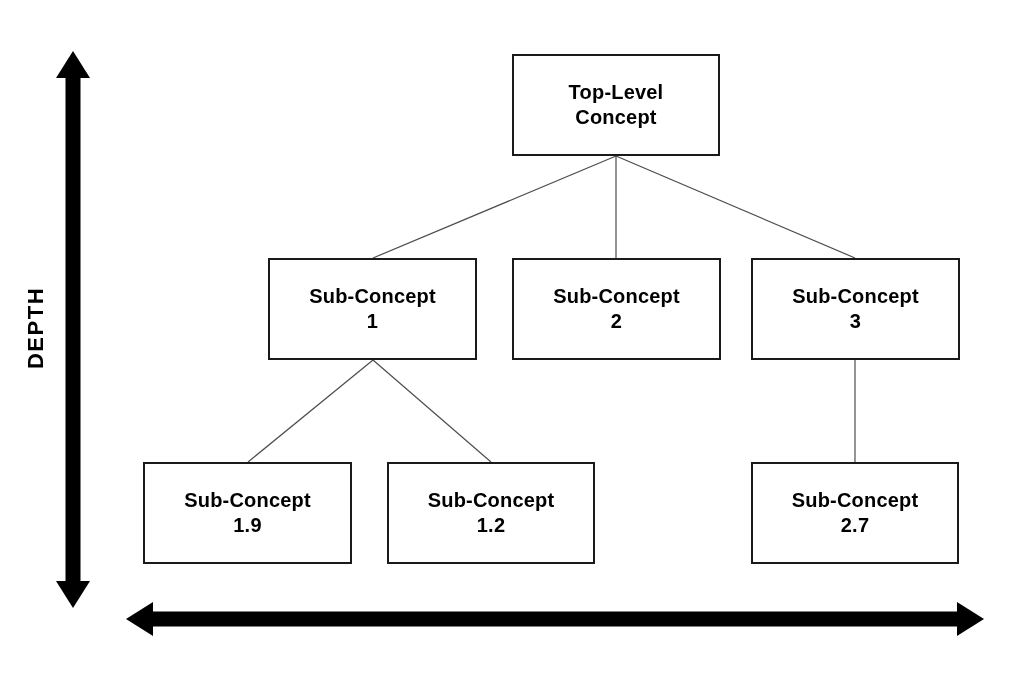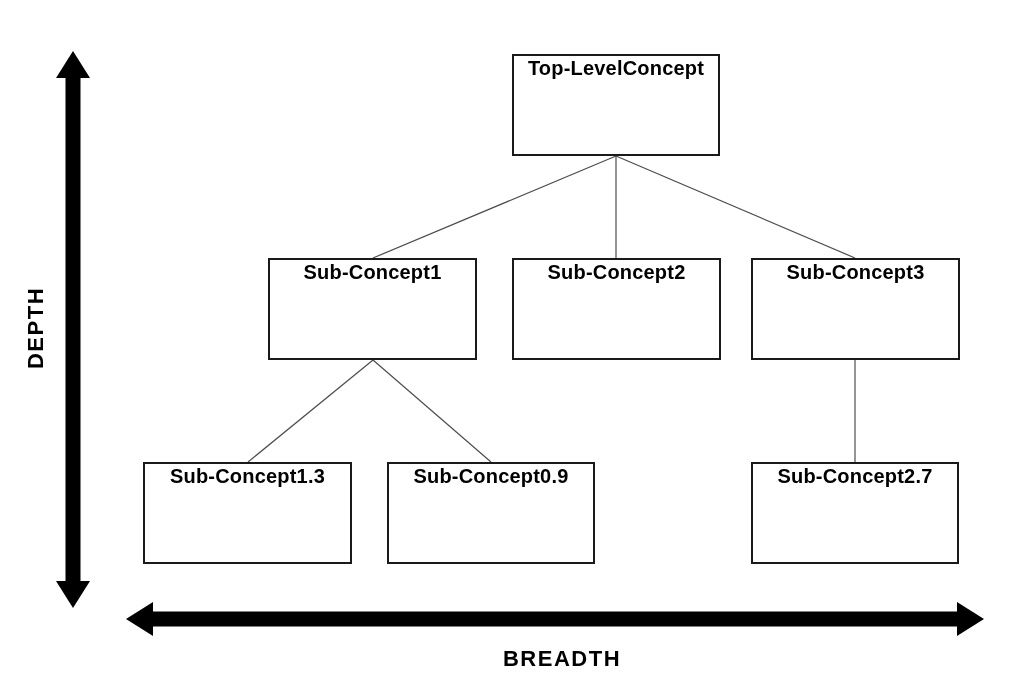--- a/index.html
+++ b/index.html
@@ -16,22 +16,22 @@
     background:var(--background);
     font-family:"Liberation Sans",sans-serif;
     overflow:hidden;
   }
   #wires{position:absolute;left:0;top:0;width:1024px;height:689px;}
   .node{
     position:absolute;
     box-sizing:border-box;
     border:2px solid var(--box-border);
     background:var(--background);
-    display:flex;flex-direction:row;
-    align-items:flex-start;justify-content:center;
+    display:flex;flex-direction:column;
+    align-items:center;justify-content:center;
     text-align:center;
     font-weight:bold;
     font-size:20px;line-height:25px;
     color:var(--text);
     letter-spacing:0.2px;
   }
   #node-top  {left:512px;top:54px; width:208px;height:102px;}
   #node-sub1 {left:268px;top:258px;width:209px;height:102px;}
   #node-sub2 {left:512px;top:258px;width:209px;height:102px;}
   #node-sub3 {left:751px;top:258px;width:209px;height:102px;}
@@ -99,30 +99,29 @@
     <span>2</span>
   </div>
 
   <div class="node" id="node-sub3">
     <span>Sub-Concept</span>
     <span>3</span>
   </div>
 
   <div class="node" id="node-sub11">
     <span>Sub-Concept</span>
-    <span>1.3</span>
+    <span>1.9</span>
   </div>
 
   <div class="node" id="node-sub12">
     <span>Sub-Concept</span>
-    <span>0.9</span>
+    <span>1.2</span>
   </div>
 
   <div class="node" id="node-sub31">
     <span>Sub-Concept</span>
     <span>2.7</span>
   </div>
 
   <div class="axis-label" id="depth-label">DEPTH</div>
 
-  <div class="axis-label" id="breadth-label">BREADTH</div>
 
 </div>
 
 </body></html>

